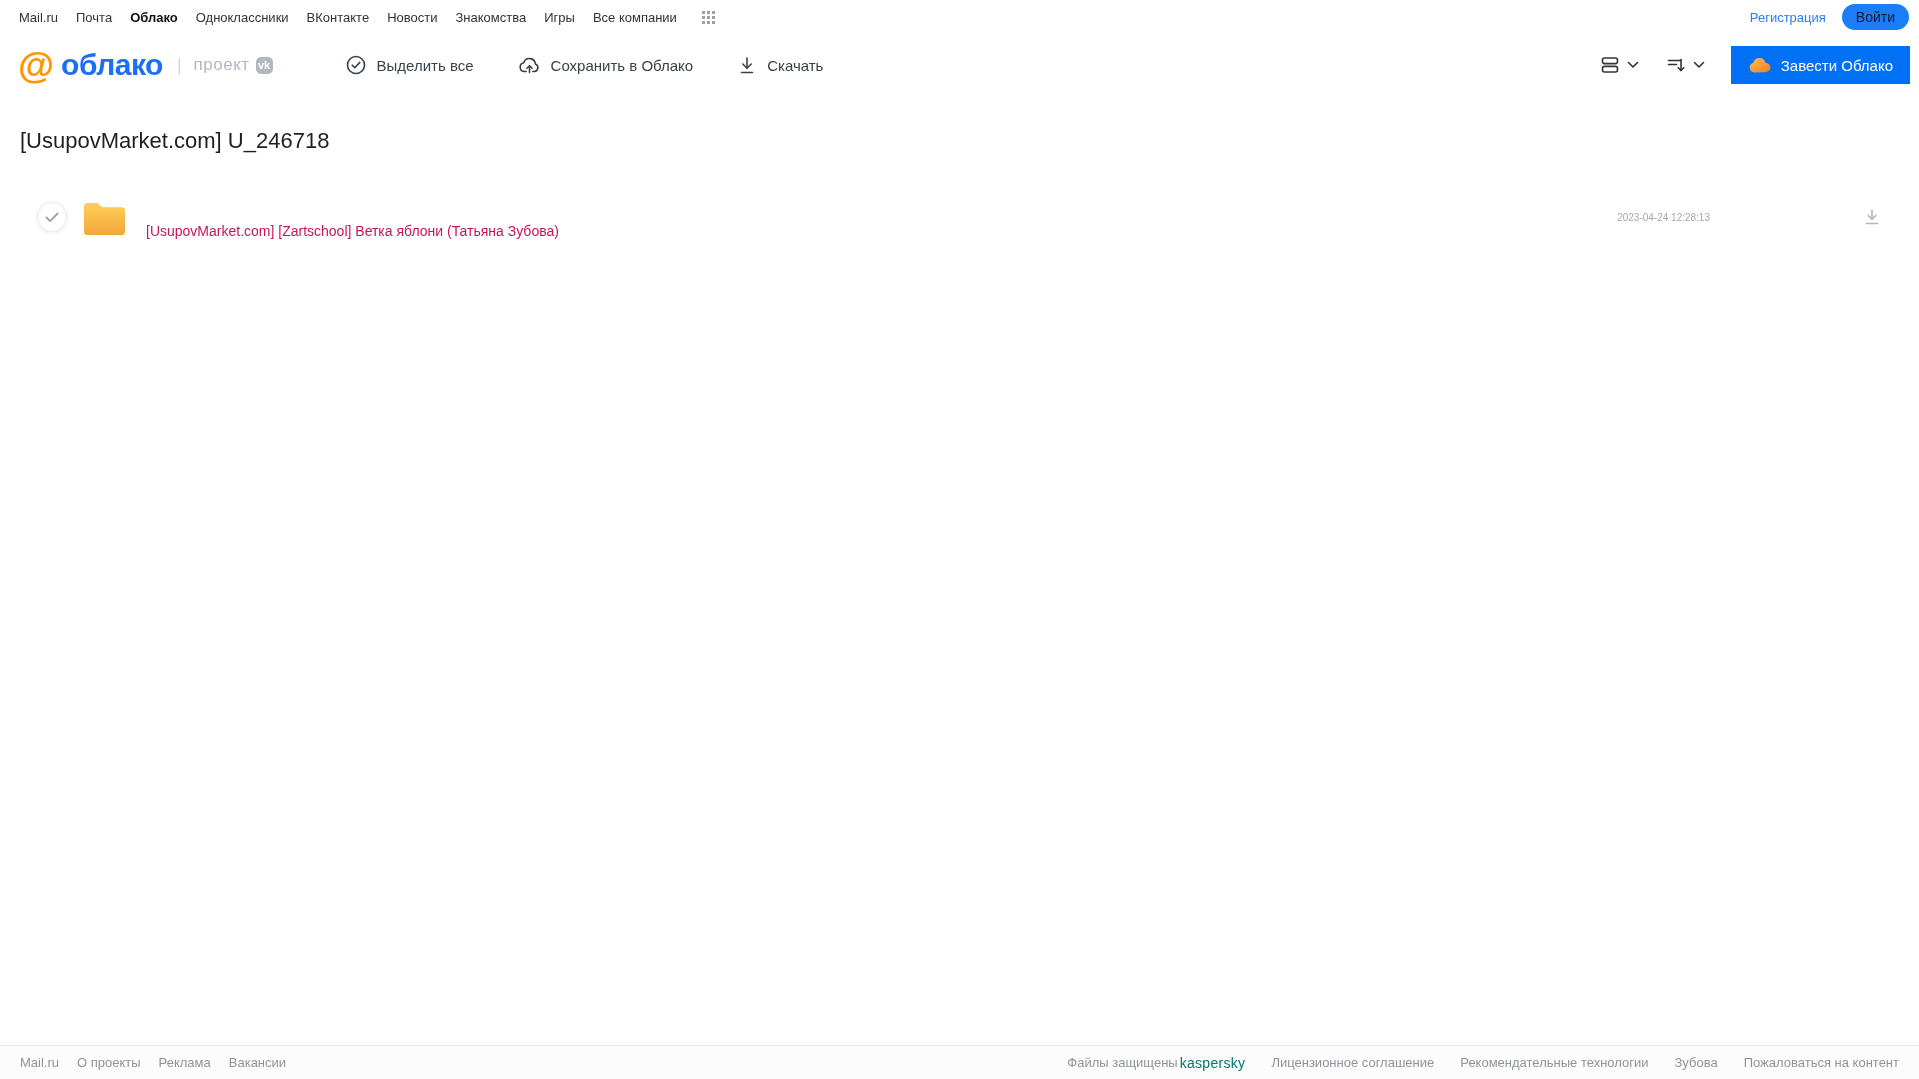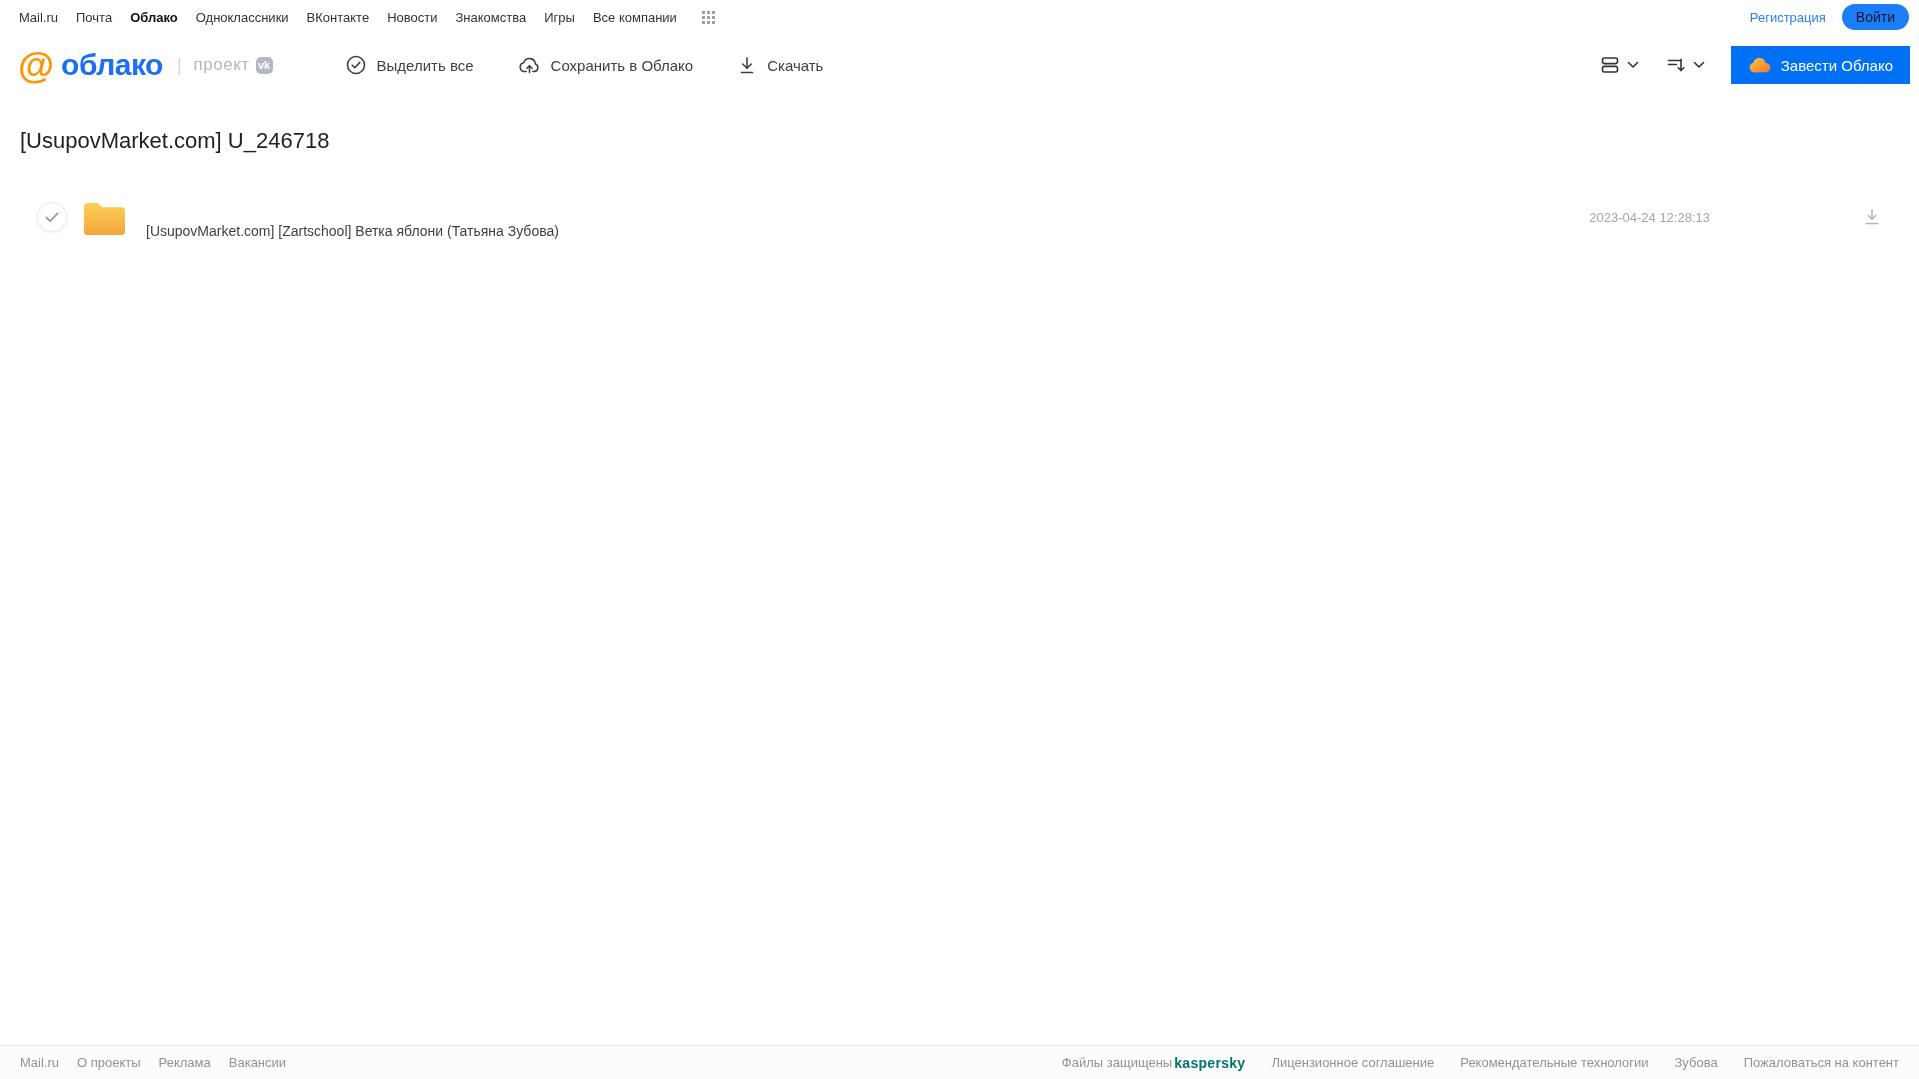--- a/index.html
+++ b/index.html
@@ -40,34 +40,34 @@
 
   
   .page-title { margin:32px 0 0 20px; font-size:22px; color:#1f1f1f; font-weight:400; }
 
   .file-row { display:flex; align-items:center; height:44px; margin-top:41px;
               padding:0 37px; cursor:pointer; }
   .row-check { width:30px; height:30px; border-radius:50%; background:#fff;
                border:1px solid #ededed; box-shadow:0 1px 4px rgba(0,0,0,.07);
                display:flex; align-items:center; justify-content:center; flex:0 0 auto; }
   .folder-wrap { margin-left:15px; display:flex; align-items:center; flex:0 0 auto; }
-  .file-name { margin-left:19px; font-size:14px; color:#404040; text-decoration:none; flex:1 1 auto;
+  .file-name { margin-left:19px; font-size:14px; color:#be185d; text-decoration:none; flex:1 1 auto;
                white-space:nowrap; overflow:hidden; text-overflow:ellipsis;margin-top:28px; }
-  .file-date { font-size:13px; color:#a6a6a6; flex:0 0 auto; }
+  .file-date { font-size:10px; color:#a6a6a6; flex:0 0 auto; }
   .row-dl { margin-left:152px; display:flex; align-items:center; cursor:pointer; flex:0 0 auto; }
 
   
   .footer { position:absolute; left:0; bottom:0; width:100%; height:34px;
             border-top:1px solid #e8e8e8; background:#fcfcfc;
             display:flex; align-items:center; padding:0 20px; }
   .footer a, .flink { font-size:13px; color:#8f9399; text-decoration:none; cursor:pointer; }
   .footer-left { display:flex; align-items:center; gap:18px; }
   .footer-right { margin-left:auto; display:flex; align-items:center; gap:26px; }
   .protected { display:flex; align-items:center; gap:2px; font-size:13px; color:#8f9399; }
-  .kaspersky { color:#007669; font-weight:bold; font-size:14px; letter-spacing:0.3px; }
+  .kaspersky { color:#007669; font-weight:normal; font-size:14px; letter-spacing:0.3px; }
   svg { display:block; }
 </style>
 </head>
 <body>
 
 <div class="topnav">
   <div class="topnav-left">
     <span class="tlink">Mail.ru</span>
     <span class="tlink">Почта</span>
     <span class="tlink active">Облако</span>

